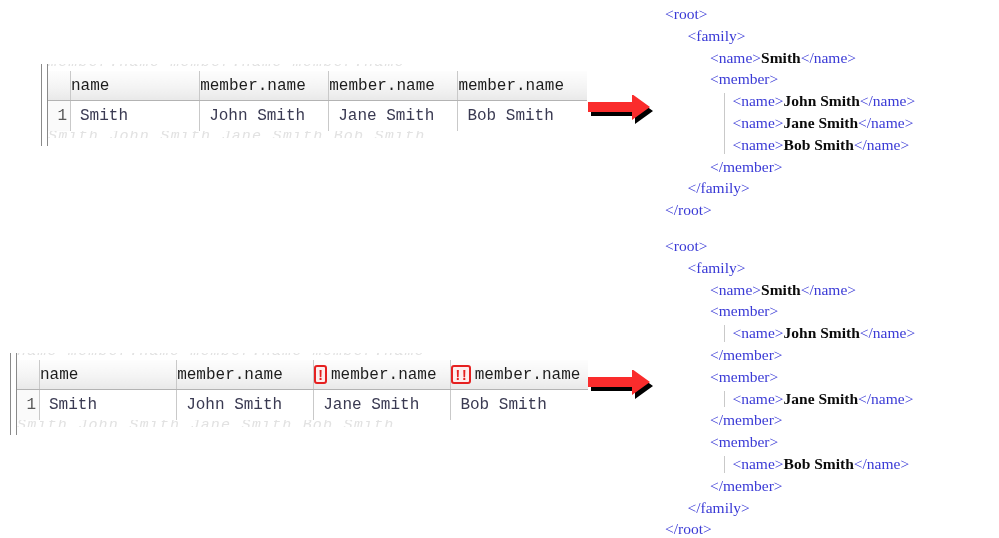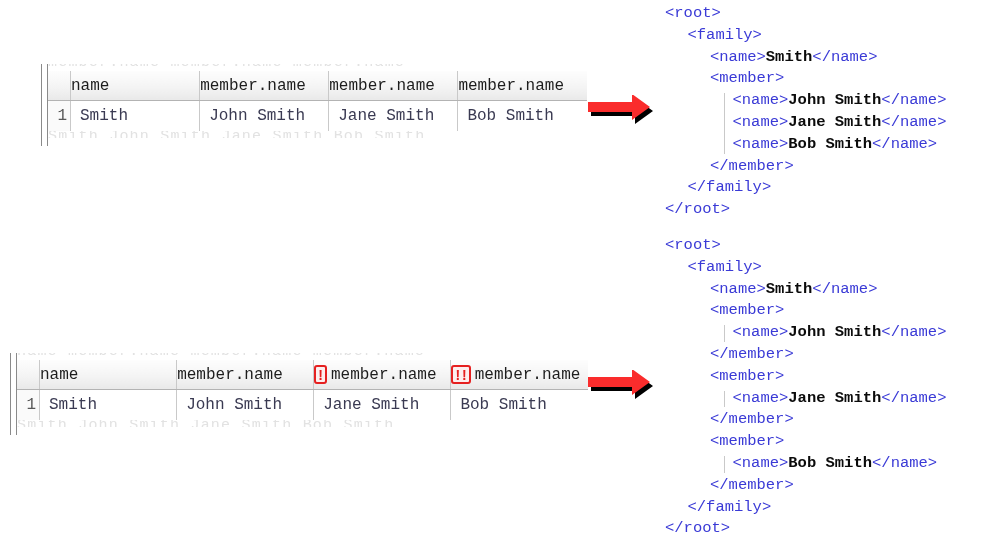--- a/index.html
+++ b/index.html
@@ -35,20 +35,21 @@
     position: absolute;
     left: 7px;
     right: 0;
     top: 0;
     bottom: 0;
   }
   .ghost-row {
     height: 7px;
     overflow: hidden;
     position: relative;
+    font-style: italic;
   }
   .ghost-row .ghost-text {
     position: absolute;
     left: 0;
     top: -10px;
     white-space: nowrap;
     font-size: 15px;
     color: #e2e2e2;
     letter-spacing: 1.2px;
   }
@@ -136,21 +137,21 @@
   .arrow {
     position: absolute;
     width: 74px;
     height: 34px;
   }
   .arrow svg { display: block; }
 
   
   .xml {
     position: absolute;
-    font-family: Liberation Mono, monospace;
+    font-family: Liberation Serif, serif;
     font-size: 15.5px;
     line-height: 21.8px;
     white-space: pre;
     color: #3333cc;
   }
   .xml .ln { position: relative; display: block; height: 21.8px; }
   .xml .tg { color: #3a3ad6; }
   .xml .val { color: #0b0b0b; font-weight: bold; }
   .guide {
     position: absolute;

